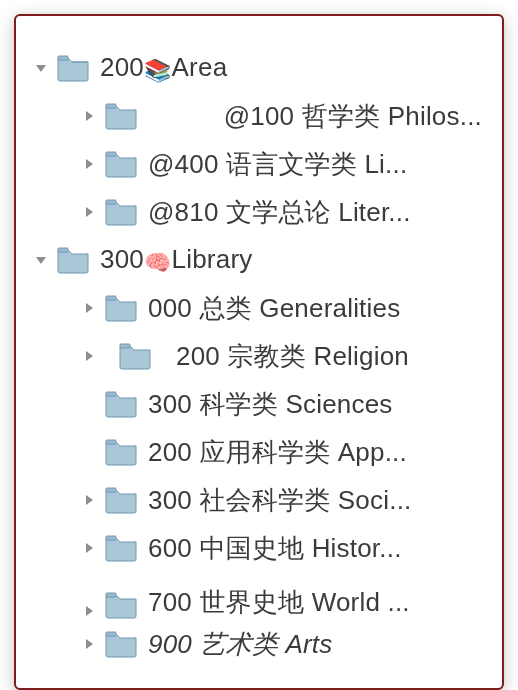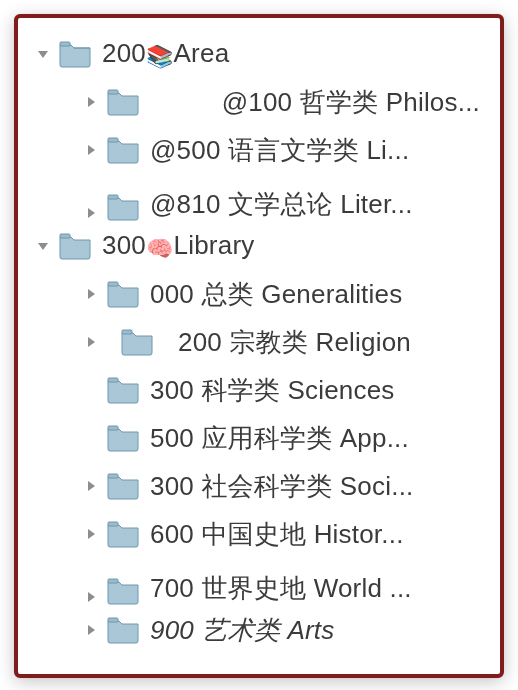--- a/index.html
+++ b/index.html
@@ -10,24 +10,24 @@
     font-family: "Lucida Grande", "Helvetica Neue", Arial, sans-serif;
     background: #fff;
     box-sizing: border-box;
   }
   .window {
     position: relative;
     width: 490px;
     min-height: 660px;
     margin: 14px;
     background: #ffffff;
-    border: 4px solid #7f1d1d;
+    border: 2px solid #7f1d1d;
     border-radius: 6px;
     box-shadow: 0 4px 18px rgba(0,0,0,0.22), 0 0 2px rgba(0,0,0,0.08);
-    padding: 12px 20px 20px 16px;
+    padding: 28px 20px 20px 16px;
     box-sizing: border-box;
     overflow: hidden;
   }
   .row {
     display: flex;
     align-items: center;
     height: 48px;
     white-space: nowrap;
     overflow: hidden;
   }
@@ -110,24 +110,24 @@
       <svg width="16" height="16" viewBox="0 0 16 16">
           <polygon points="5,3 12,8 5,13" fill="#8d8d8d"></polygon>
         </svg>
     </span>
     <span class="folder">
       <svg width="34" height="28" viewBox="0 0 34 28">
           <path d="M2 5 h11 l3 3 h16 v17 a2 2 0 0 1 -2 2 H4 a2 2 0 0 1 -2 -2 Z" fill="#a9c7d6" stroke="#6f98ac" stroke-width="1"></path>
           <rect x="2" y="2" width="10" height="4" rx="1" fill="#9abccd" stroke="#6f98ac" stroke-width="1"></rect>
         </svg>
     </span>
-    <span class="label">@500 语言文学类 Li...</span>
-  </div>
-
-  <div class="row" style="padding-left:48px;align-items:flex-end;">
+    <span class="label">@400 语言文学类 Li...</span>
+  </div>
+
+  <div class="row" style="padding-left:48px;">
     <span class="arrow">
       <svg width="16" height="16" viewBox="0 0 16 16">
           <polygon points="5,3 12,8 5,13" fill="#8d8d8d"></polygon>
         </svg>
     </span>
     <span class="folder">
       <svg width="34" height="28" viewBox="0 0 34 28">
           <path d="M2 5 h11 l3 3 h16 v17 a2 2 0 0 1 -2 2 H4 a2 2 0 0 1 -2 -2 Z" fill="#a9c7d6" stroke="#6f98ac" stroke-width="1"></path>
           <rect x="2" y="2" width="10" height="4" rx="1" fill="#9abccd" stroke="#6f98ac" stroke-width="1"></rect>
         </svg>
@@ -198,21 +198,21 @@
   <div class="row" style="padding-left:48px;">
     <span class="arrow placeholder">
       <svg width="16" height="16"></svg>
     </span>
     <span class="folder">
       <svg width="34" height="28" viewBox="0 0 34 28">
           <path d="M2 5 h11 l3 3 h16 v17 a2 2 0 0 1 -2 2 H4 a2 2 0 0 1 -2 -2 Z" fill="#a9c7d6" stroke="#6f98ac" stroke-width="1"></path>
           <rect x="2" y="2" width="10" height="4" rx="1" fill="#9abccd" stroke="#6f98ac" stroke-width="1"></rect>
         </svg>
     </span>
-    <span class="label">500 应用科学类 App...</span>
+    <span class="label">200 应用科学类 App...</span>
   </div>
 
   <div class="row" style="padding-left:48px;">
     <span class="arrow">
       <svg width="16" height="16" viewBox="0 0 16 16">
           <polygon points="5,3 12,8 5,13" fill="#8d8d8d"></polygon>
         </svg>
     </span>
     <span class="folder">
       <svg width="34" height="28" viewBox="0 0 34 28">

